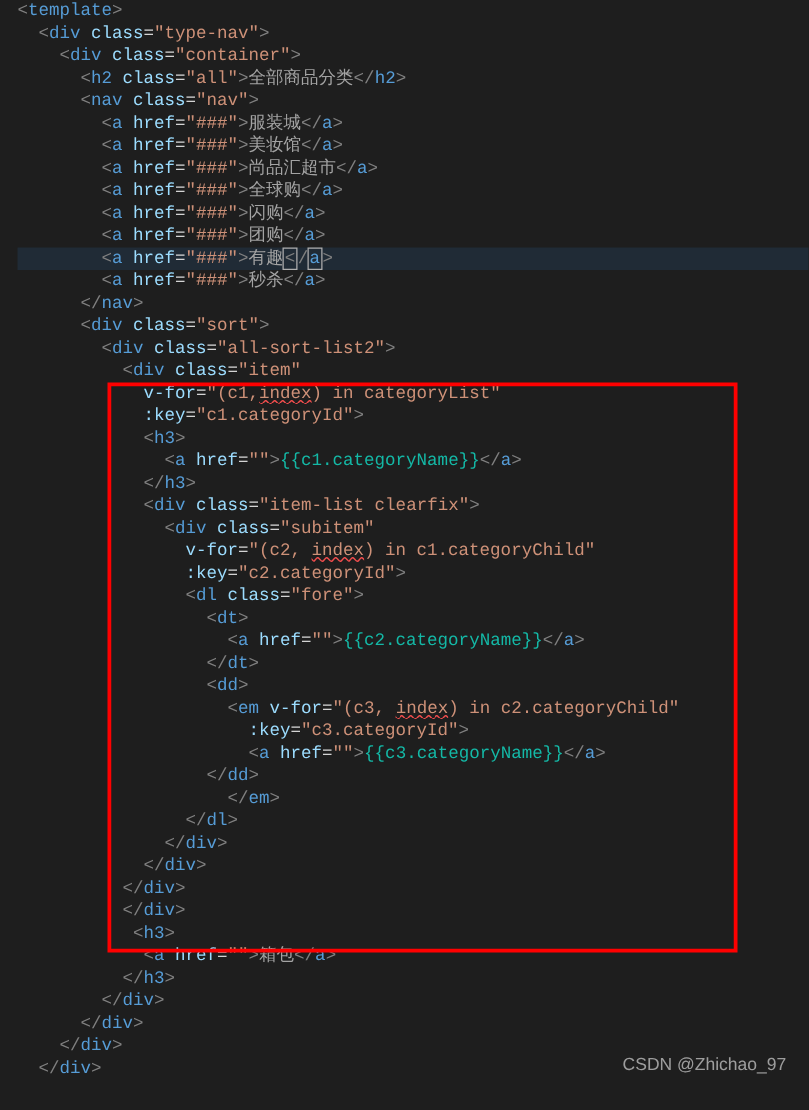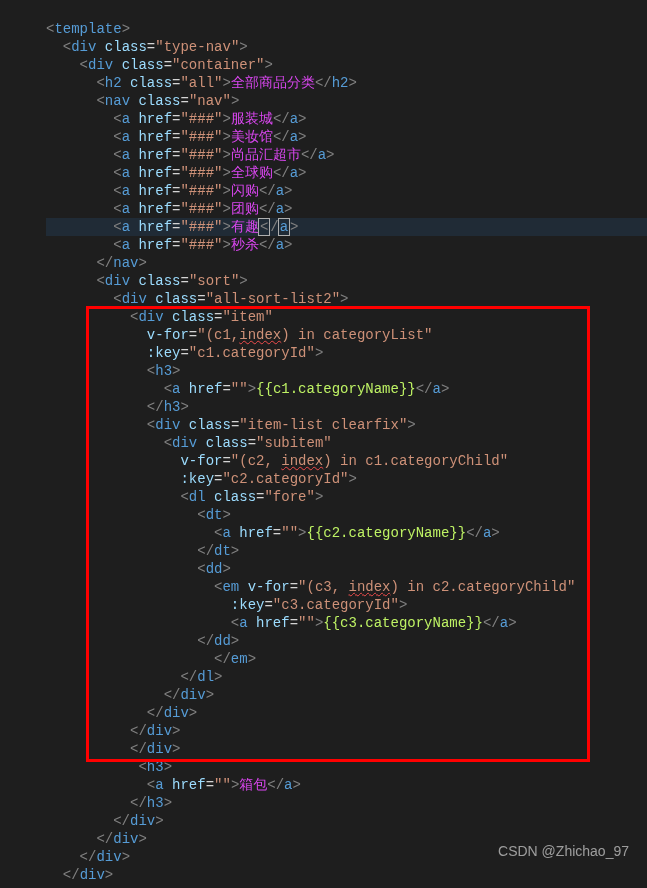--- a/index.html
+++ b/index.html
@@ -9,35 +9,34 @@
   font-family: Consolas, 'Courier New', monospace;
   font-size: 14px;
   line-height: 1.3;
   padding: 0;
   width: 647px;
   height: 888px;
   overflow: hidden;
   position: relative;
 }
 .code-container {
-  padding: 20px 0 0 14px;
+  padding: 0 0 0 14px;
   position: relative;
-  margin-left: 32px;
 }
 .line {
   white-space: pre;
   height: 18px;
 }
 .tag-bracket { color: #808080; }
 .tag-name { color: #569cd6; }
 .attr-name { color: #9cdcfe; }
 .attr-eq { color: #d4d4d4; }
 .attr-value { color: #ce9178; }
-.text-content { color: #d946ef; }
-.mustache { color: #bef264; }
+.text-content { color: #a3a3a3; }
+.mustache { color: #14b8a6; }
 .wavy {
   text-decoration: underline wavy #f14c4c;
   text-decoration-thickness: 1px;
 }
 .highlight-line {
   background: rgba(38, 79, 120, 0.28);
   display: inline-block;
   width: 100%;
 }
 .box-cursor {

